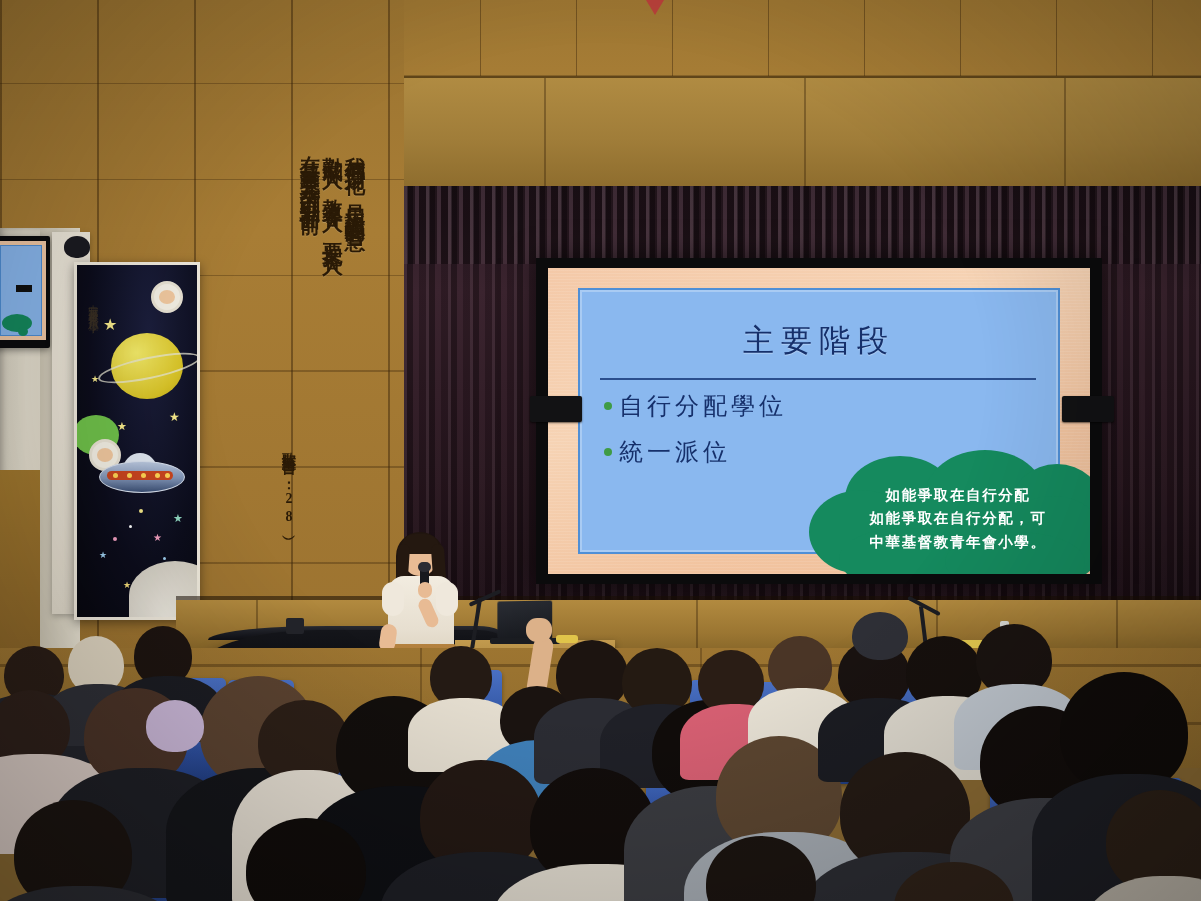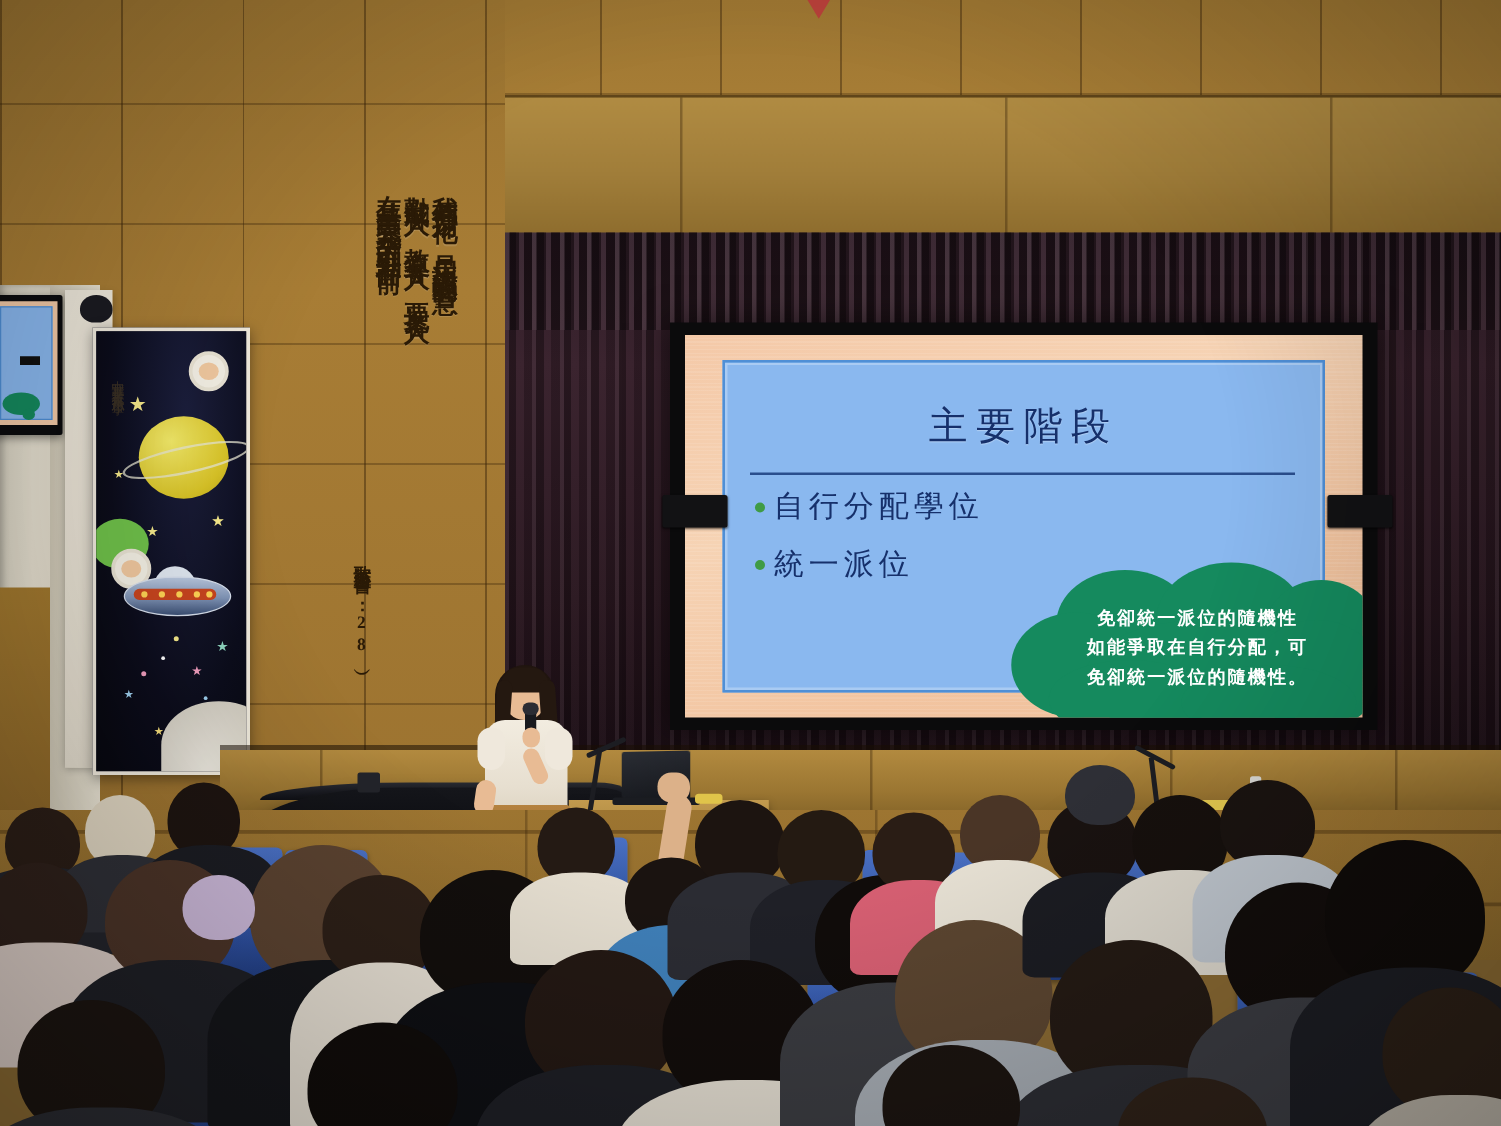--- a/index.html
+++ b/index.html
@@ -451,23 +451,23 @@
         <div class="bubble-wrap">
           <div class="bubble-blob" style="left:40px;top:6px;width:110px;height:86px;"></div>
           <div class="bubble-blob" style="left:120px;top:0px;width:120px;height:92px;"></div>
           <div class="bubble-blob" style="left:206px;top:14px;width:92px;height:84px;"></div>
           <div class="bubble-blob" style="left:4px;top:40px;width:104px;height:84px;"></div>
           <div class="bubble-blob" style="left:62px;top:46px;width:190px;height:96px;"></div>
           <div class="bubble-blob" style="left:196px;top:46px;width:104px;height:88px;"></div>
           <div class="bubble-blob" style="left:34px;top:78px;width:130px;height:62px;"></div>
           <div class="bubble-blob" style="left:140px;top:82px;width:140px;height:60px;"></div>
           <div class="bubble-text">
-            <span>免卻統一派位的隨機性</span><br>
+            <span>如能爭取在自行分配</span><br>
             <span>如能爭取在自行分配，可</span><br>
-            <span>免卻統一派位的隨機性。</span>
+            <span>中華基督教青年會小學。</span>
           </div>
 
         </div>
 
       </div>
     </div>
   </div>
   <div class="mount left"></div>
   <div class="mount right"></div>
 

